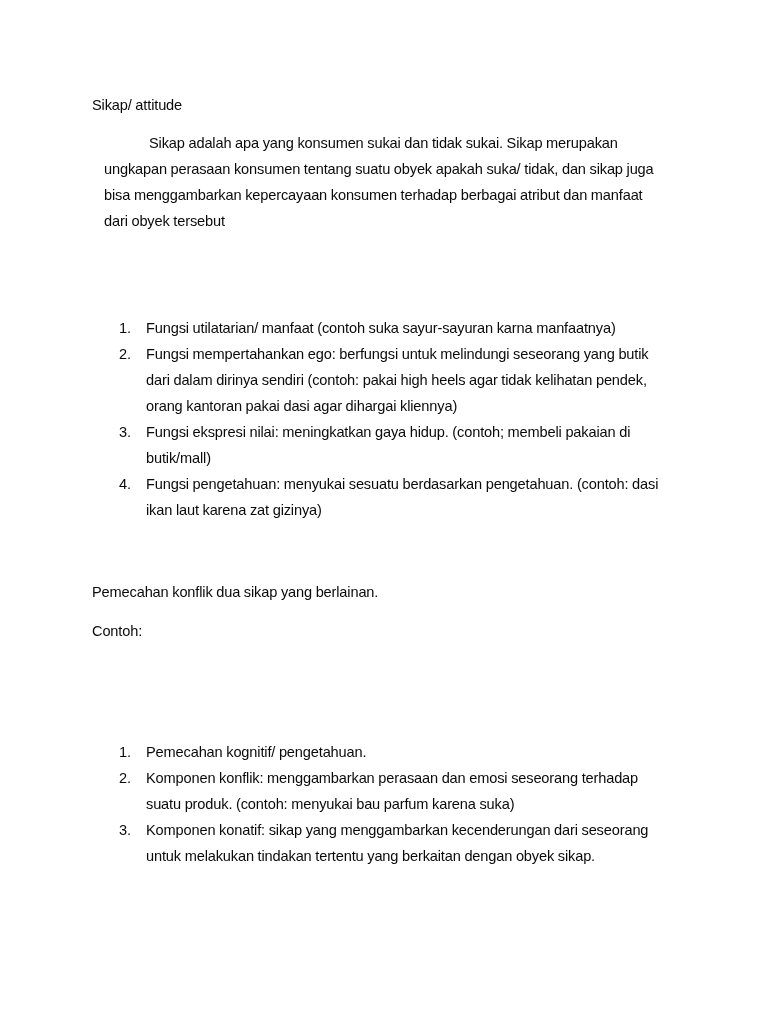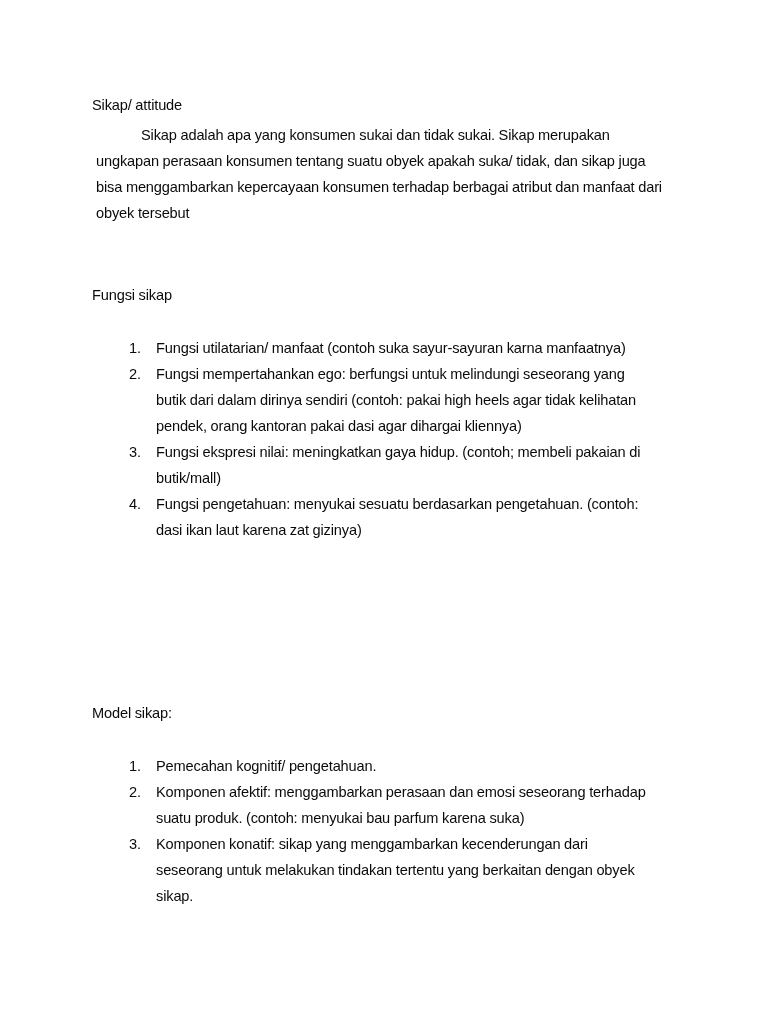--- a/index.html
+++ b/index.html
@@ -31,34 +31,34 @@
     letter-spacing: -0.15px;
     word-spacing: -0.2px;
   }
   .heading {
     margin: 0;
     font-weight: 400;
     font-size: 14.6px;
     line-height: 26px;
   }
   .para {
-    margin: 4px;
+    margin: 12px;
     text-align: left;
     font-size: 14.6px;
     line-height: 26px;
   }
   .para-indent {
     text-indent: 45px;
   }
   .spacer-1 { height: 26px; }
   .spacer-2 { height: 52px; }
   .spacer-half { height: 13px; }
 
   ol.numlist {
-    margin: 14px;
+    margin: 4px;
     padding: 0;
     list-style: none;
     counter-reset: li;
   }
   ol.numlist > li {
     counter-increment: li;
     position: relative;
     padding-left: 50px;
     margin: 0;
     line-height: 26px;
@@ -81,44 +81,44 @@
 
 <div class="page">
   <div class="doc">
 
     <p class="heading">Sikap/ attitude</p>
 
     <p class="para para-indent">Sikap adalah apa yang konsumen sukai dan tidak sukai. Sikap merupakan ungkapan perasaan konsumen tentang suatu obyek apakah suka/ tidak, dan sikap juga bisa menggambarkan kepercayaan konsumen terhadap berbagai atribut dan manfaat dari obyek tersebut</p>
 
     <div class="spacer-2"></div>
 
-    <p class="heading">Fungsi sikap</p>
 
     <div class="spacer-half"></div>
 
     <ol class="numlist list-block">
       <li>Fungsi utilatarian/ manfaat (contoh suka sayur-sayuran karna manfaatnya)</li>
       <li>Fungsi mempertahankan ego: berfungsi untuk melindungi seseorang yang butik dari dalam dirinya sendiri (contoh: pakai high heels agar tidak kelihatan pendek, orang kantoran pakai dasi agar dihargai kliennya)</li>
       <li>Fungsi ekspresi nilai: meningkatkan gaya hidup. (contoh; membeli pakaian di butik/mall)</li>
       <li>Fungsi pengetahuan: menyukai sesuatu berdasarkan pengetahuan. (contoh: dasi ikan laut karena zat gizinya)</li>
     </ol>
 
     <div class="spacer-2"></div>
 
+    <p class="heading">Pemecahan konflik dua sikap yang berlainan.</p>
 
     <div class="spacer-half"></div>
 
+    <p class="heading">Contoh:</p>
 
     <div class="spacer-2"></div>
     <div class="spacer-1"></div>
 
-    <p class="heading">Model sikap:</p>
 
     <div class="spacer-half"></div>
 
     <ol class="numlist list-block">
       <li>Pemecahan kognitif/ pengetahuan.</li>
-      <li>Komponen afektif: menggambarkan perasaan dan emosi seseorang terhadap suatu produk. (contoh: menyukai bau parfum karena suka)</li>
+      <li>Komponen konflik: menggambarkan perasaan dan emosi seseorang terhadap suatu produk. (contoh: menyukai bau parfum karena suka)</li>
       <li>Komponen konatif: sikap yang menggambarkan kecenderungan dari seseorang untuk melakukan tindakan tertentu yang berkaitan dengan obyek sikap.</li>
     </ol>
 
   </div>
 </div>
 
 </body></html>

